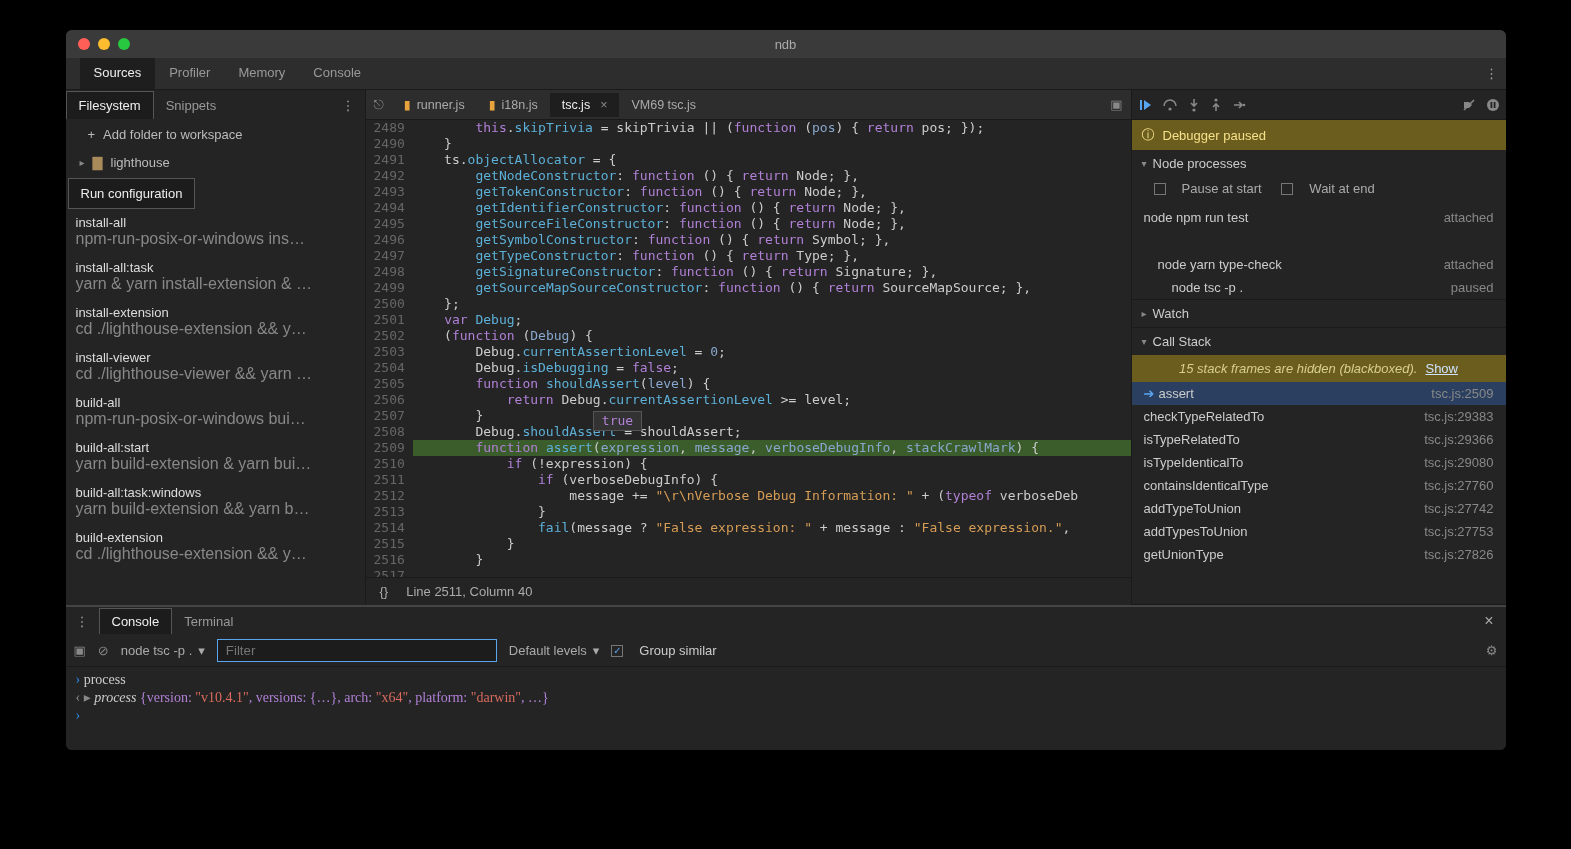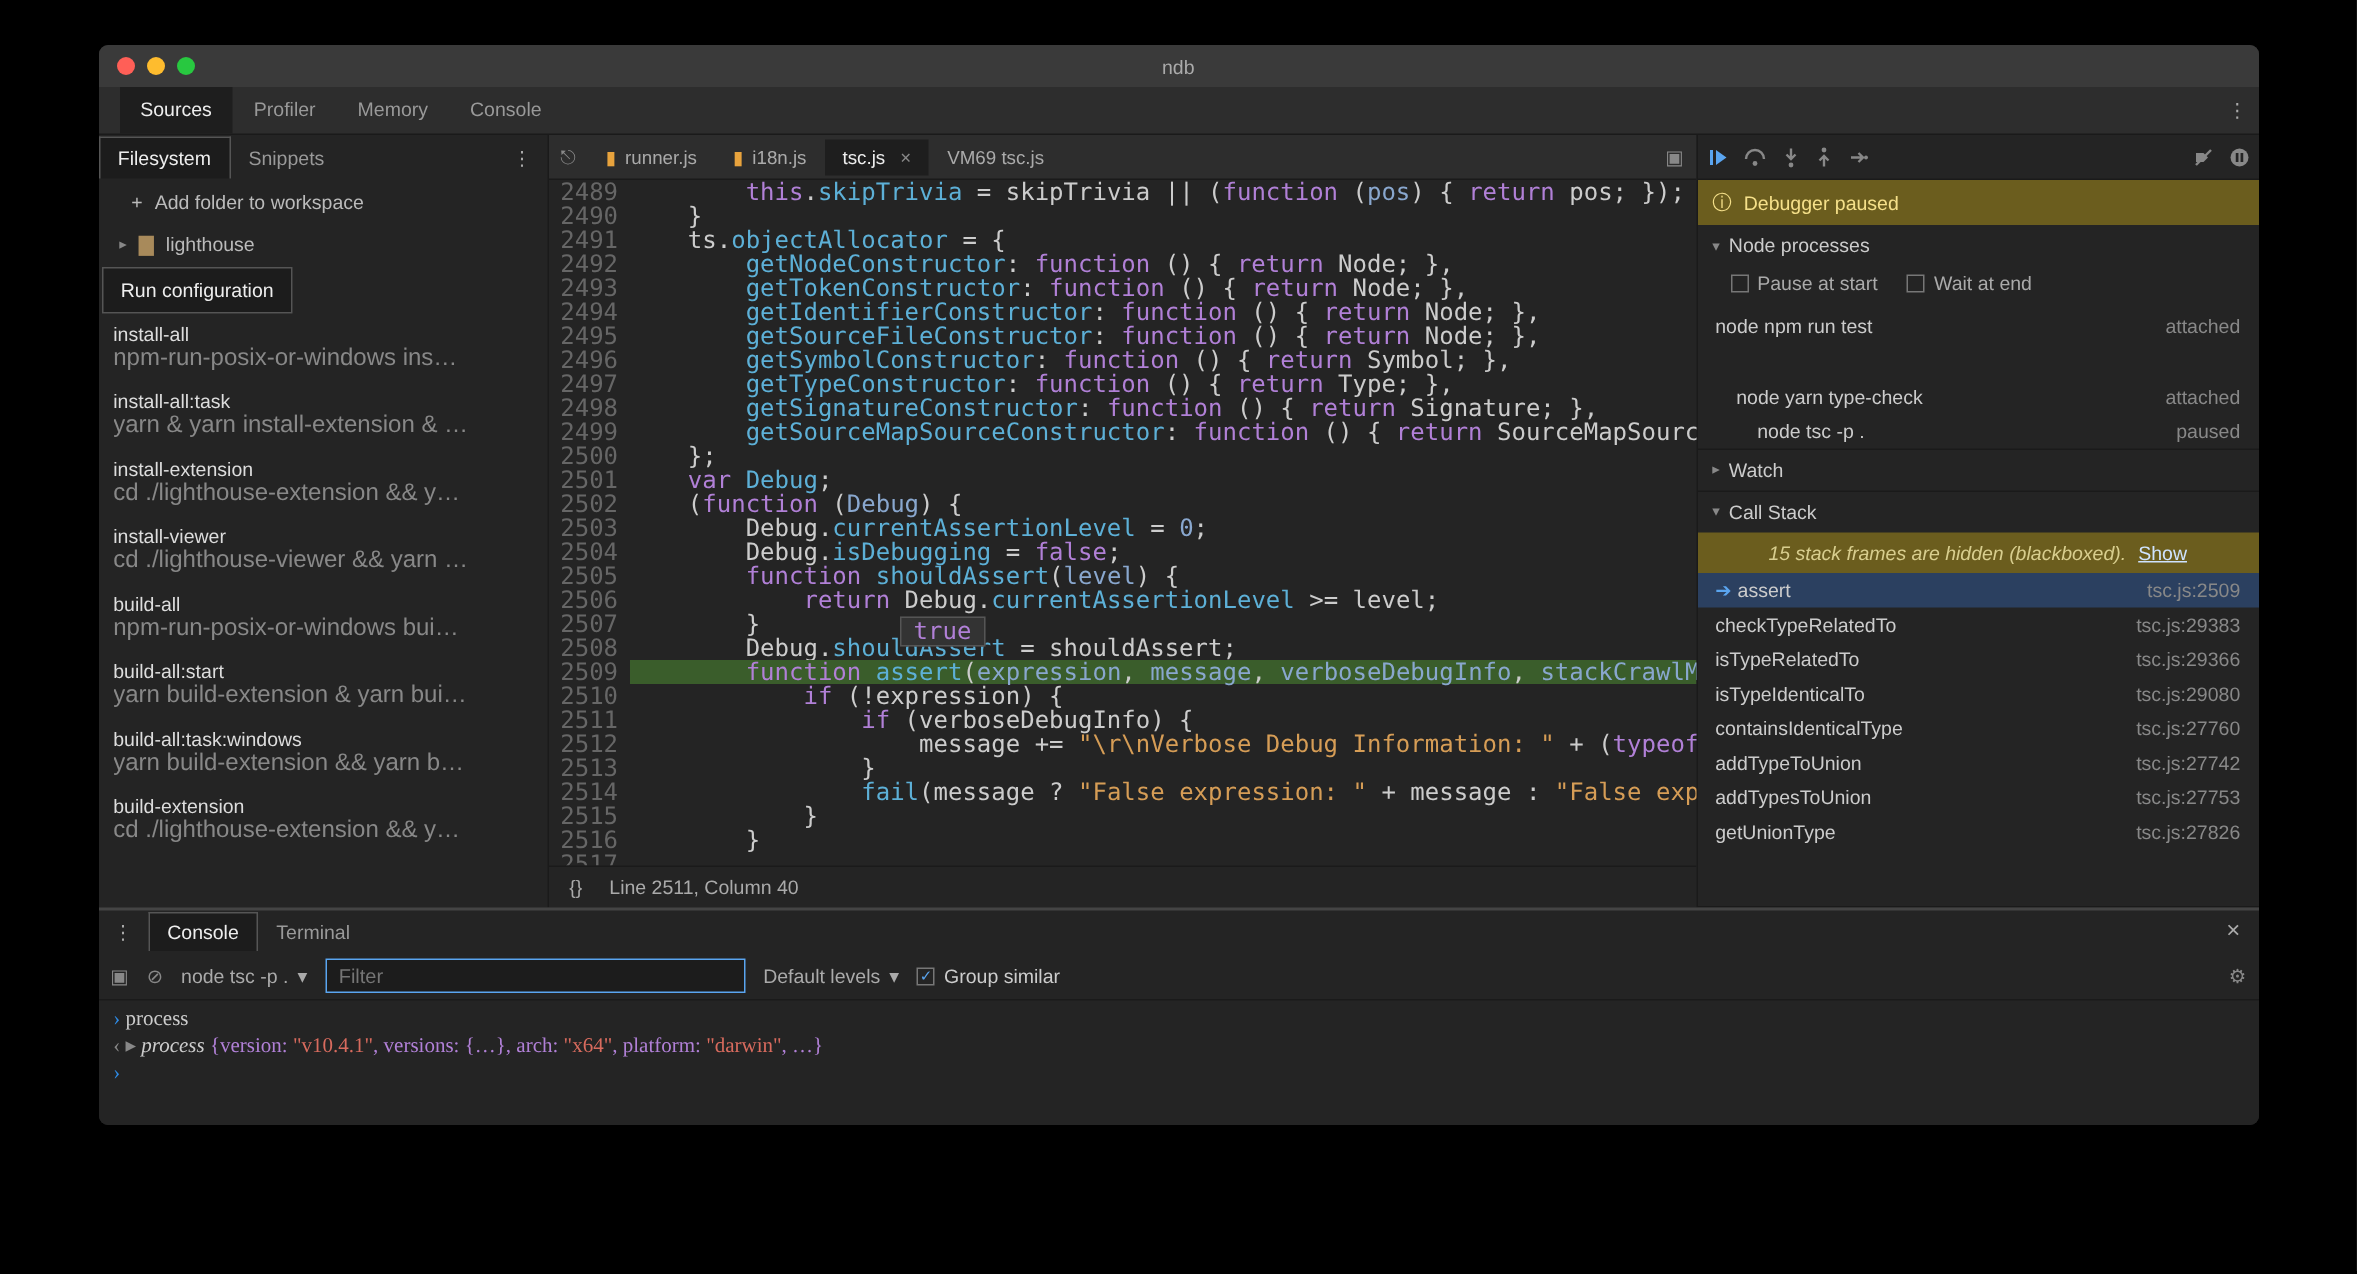--- a/index.html
+++ b/index.html
@@ -31,21 +31,21 @@
 .scriptitem .sname { color: #ddd; }
 .scriptitem .sdet { color: #888; font-size: 16px; white-space: nowrap; overflow: hidden; text-overflow: ellipsis; }
 .center { flex: 1; display: flex; flex-direction: column; min-width: 0; background: #242424; }
 .fileTabs { display: flex; align-items: center; height: 30px; background: #2d2d2d; border-bottom: 1px solid #1a1a1a; }
 .navarrow { padding: 0 8px; color: #888; }
 .ftab { display:flex; align-items:center; padding: 5px 12px; color: #aaa; gap:6px; font-size: 12.5px; }
 .ftab.active { background: #1e1e1e; color: #eee; }
 .ftab .ficon { color: #e8a33d; }
 .ftab .close { color: #888; margin-left: 4px; }
 .fileTabs .sp { flex: 1; }
-.code { flex:1; display: flex; overflow: hidden; font-family: Menlo, Consolas, monospace; font-size: 16px; }
+.code { flex:1; display: flex; overflow: hidden; font-family: Menlo, Consolas, monospace; font-size: 13px; }
 .gutter { background: #242424; color: #666; text-align: right; padding: 0 8px; line-height: 16px; }
 .codetext { flex:1; line-height: 16px; white-space: pre; color: #ccc; overflow: hidden; position: relative; }
 .hlrow { background: #3a5d2b; display:inline-block; width:100%; }
 .tooltip { position:absolute; background:#333; border:1px solid #555; padding:1px 8px; color:#b180d7; }
 .kw { color: #b180d7; }
 .fn { color: #5db0d7; }
 .st { color: #d69d56; }
 .nm { color: #89a7ce; }
 .vl { color: #89a7ce; }
 .codefoot { height: 28px; display: flex; align-items: center; padding: 0 14px; color: #aaa; gap: 18px; border-top: 1px solid #1a1a1a; }
@@ -53,21 +53,21 @@
 .dbgctrl { display:flex; align-items:center; height:30px; padding: 0 6px; gap:10px; border-bottom: 1px solid #1a1a1a; }
 .dbgctrl .ic { color: #888; }
 .dbgctrl .ic.blue { color: #5aa5f0; }
 .dbgctrl .spacer { flex:1; }
 .paused { background: #6b5d1e; color: #f5e08a; padding: 6px 10px; display:flex; align-items:center; gap:8px; }
 .panel { border-bottom: 1px solid #1a1a1a; }
 .phead { padding: 6px 10px; color: #ccc; display:flex; align-items:center; gap:6px; }
 .phead::before { content: "▾"; font-size: 10px; color:#888; }
 .phead.closed::before { content: "▸"; }
 .pbody { padding: 4px 10px 8px 22px; color:#aaa; }
-.check { display:inline-flex; align-items:center; gap:6px; margin-right:16px; }
+.check { display:inline-flex; align-items:center; gap:16px; margin-right:16px; }
 .process { display:flex; justify-content:space-between; padding: 4px 12px; }
 .process.l2 { padding-left: 26px; margin-top: 24px; }
 .process.l3 { padding-left: 40px; }
 .process .st2 { color:#888; }
 .blackbox { background: #6b5d1e; color: #d8ce8e; font-style: italic; padding: 6px 10px; display:flex; justify-content:center; gap:8px; }
 .blackbox a { color:#cfe3ff; text-decoration:underline; font-style:normal; }
 .stackrow { display:flex; justify-content:space-between; padding: 4px 12px; }
 .stackrow.sel { background: #2b4060; }
 .stackrow .arrow { color:#5aa5f0; margin-right:4px; }
 .stackrow .loc { color:#888; }

